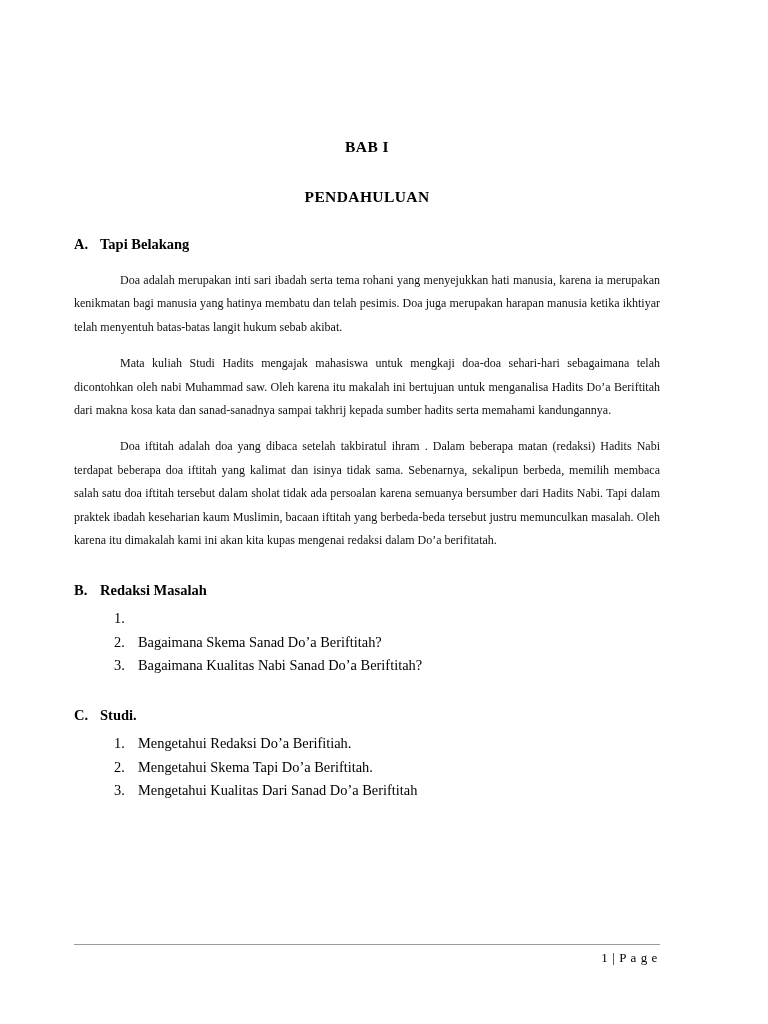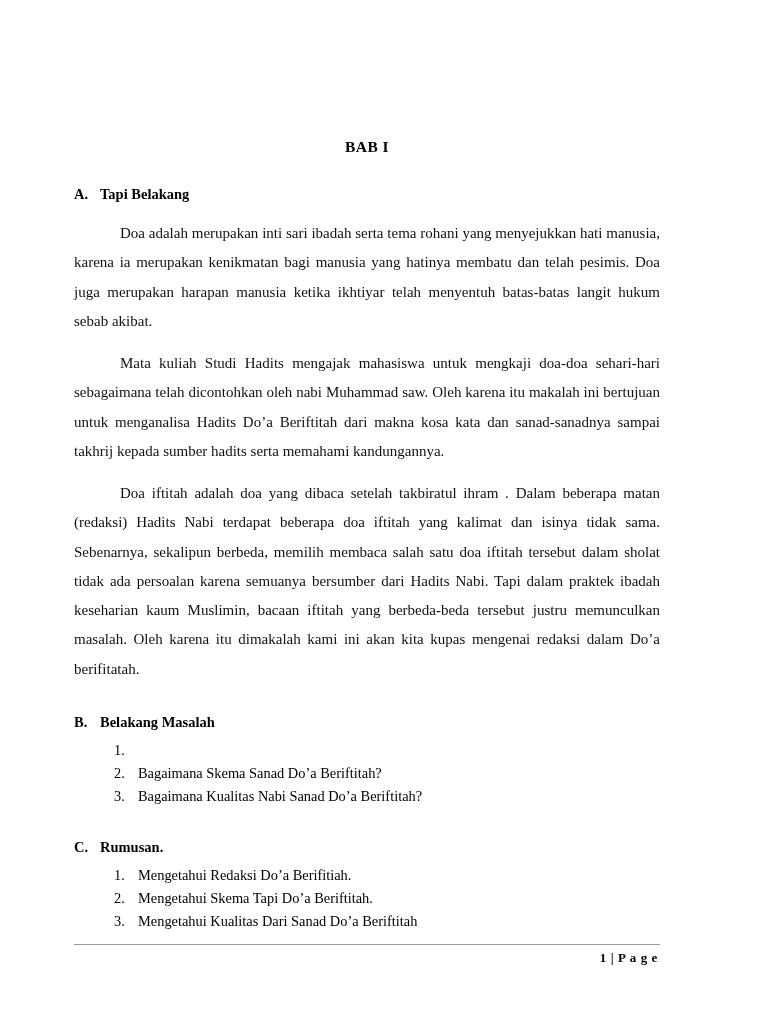--- a/index.html
+++ b/index.html
@@ -46,21 +46,21 @@
   }
   .section-heading .marker {
     width: 26px;
     flex: 0 0 26px;
   }
   .section-heading .htext {
     flex: 1;
   }
 
   p.body-par {
-    font-size: 15px;
+    font-size: 12px;
     line-height: 1.95;
     text-align: justify;
     margin: 13px 0 0 0;
     text-indent: 46px;
     color: #111;
   }
   p.body-par.first {
     margin-top: 16px;
   }
 
@@ -85,64 +85,65 @@
     left: 74px;
     top: 944px;
     width: 586px;
   }
   .footer-rule {
     border-top: 1px solid #9a9a9a;
     width: 100%;
   }
   .footer-text {
     text-align: right;
-    font-weight: bold;
+    font-weight: normal;
     font-size: 13px;
     letter-spacing: 0.6px;
     margin-top: 5px;
     padding-right: 2px;
   }
 </style>
 </head>
 <body>
 
 <div class="page">
   <div class="content">
 
     <div class="doc-title title-1">BAB I</div>
+    <div class="doc-title title-2">PENDAHULUAN</div>
 
     <div class="section-heading">
       <span class="marker">A.</span>
       <span class="htext">Tapi Belakang</span>
     </div>
     <p class="body-par first">Doa adalah merupakan inti sari ibadah serta tema rohani yang menyejukkan hati manusia, karena ia merupakan kenikmatan bagi manusia yang hatinya membatu dan telah pesimis. Doa juga merupakan harapan manusia ketika ikhtiyar telah menyentuh batas-batas langit hukum sebab akibat.</p>
     <p class="body-par">Mata kuliah Studi Hadits mengajak mahasiswa untuk mengkaji doa-doa sehari-hari sebagaimana telah dicontohkan oleh nabi Muhammad saw. Oleh karena itu makalah ini bertujuan untuk menganalisa Hadits Do’a Beriftitah dari makna kosa kata dan sanad-sanadnya sampai takhrij kepada sumber hadits serta memahami kandungannya.</p>
     <p class="body-par">Doa iftitah adalah doa yang dibaca setelah takbiratul ihram . Dalam beberapa matan (redaksi) Hadits Nabi terdapat beberapa doa iftitah yang kalimat dan isinya tidak sama. Sebenarnya, sekalipun berbeda, memilih membaca salah satu doa iftitah tersebut dalam sholat tidak ada persoalan karena semuanya bersumber dari Hadits Nabi. Tapi dalam praktek ibadah keseharian kaum Muslimin, bacaan iftitah yang berbeda-beda tersebut justru memunculkan masalah. Oleh karena itu dimakalah kami ini akan kita kupas mengenai redaksi dalam Do’a berifitatah.</p>
 
     <div class="section-heading">
       <span class="marker">B.</span>
-      <span class="htext">Belakang Masalah</span>
+      <span class="htext">Redaksi Masalah</span>
     </div>
     <ol class="num-list">
       <li>
         <span class="num">1.</span>
       </li>
       <li>
         <span class="num">2.</span>
         <span>Bagaimana Skema Sanad Do’a Beriftitah?</span>
       </li>
       <li>
         <span class="num">3.</span>
         <span>Bagaimana Kualitas Nabi Sanad Do’a Beriftitah?</span>
       </li>
     </ol>
 
     <div class="section-heading">
       <span class="marker">C.</span>
-      <span class="htext">Rumusan.</span>
+      <span class="htext">Studi.</span>
     </div>
     <ol class="num-list">
       <li>
         <span class="num">1.</span>
         <span>Mengetahui Redaksi Do’a Berifitiah.</span>
       </li>
       <li>
         <span class="num">2.</span>
         <span>Mengetahui Skema Tapi Do’a Beriftitah.</span>
       </li>

